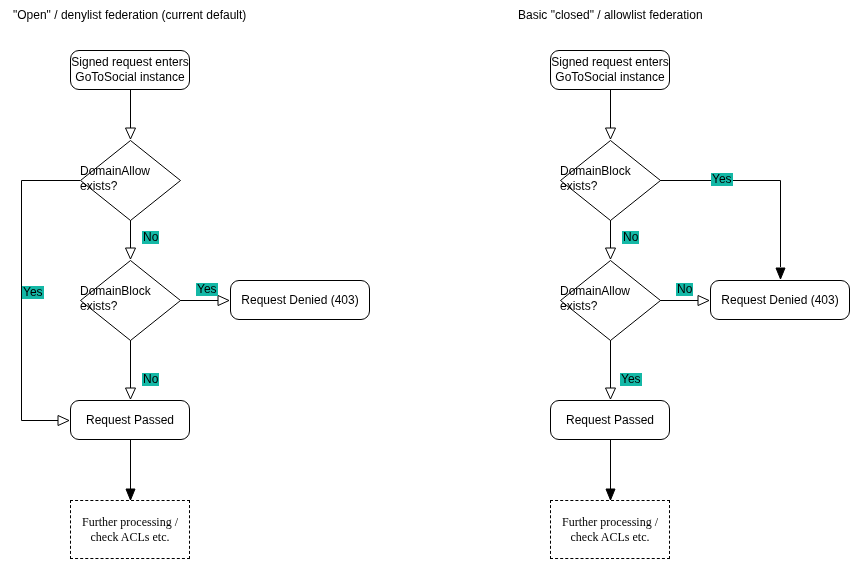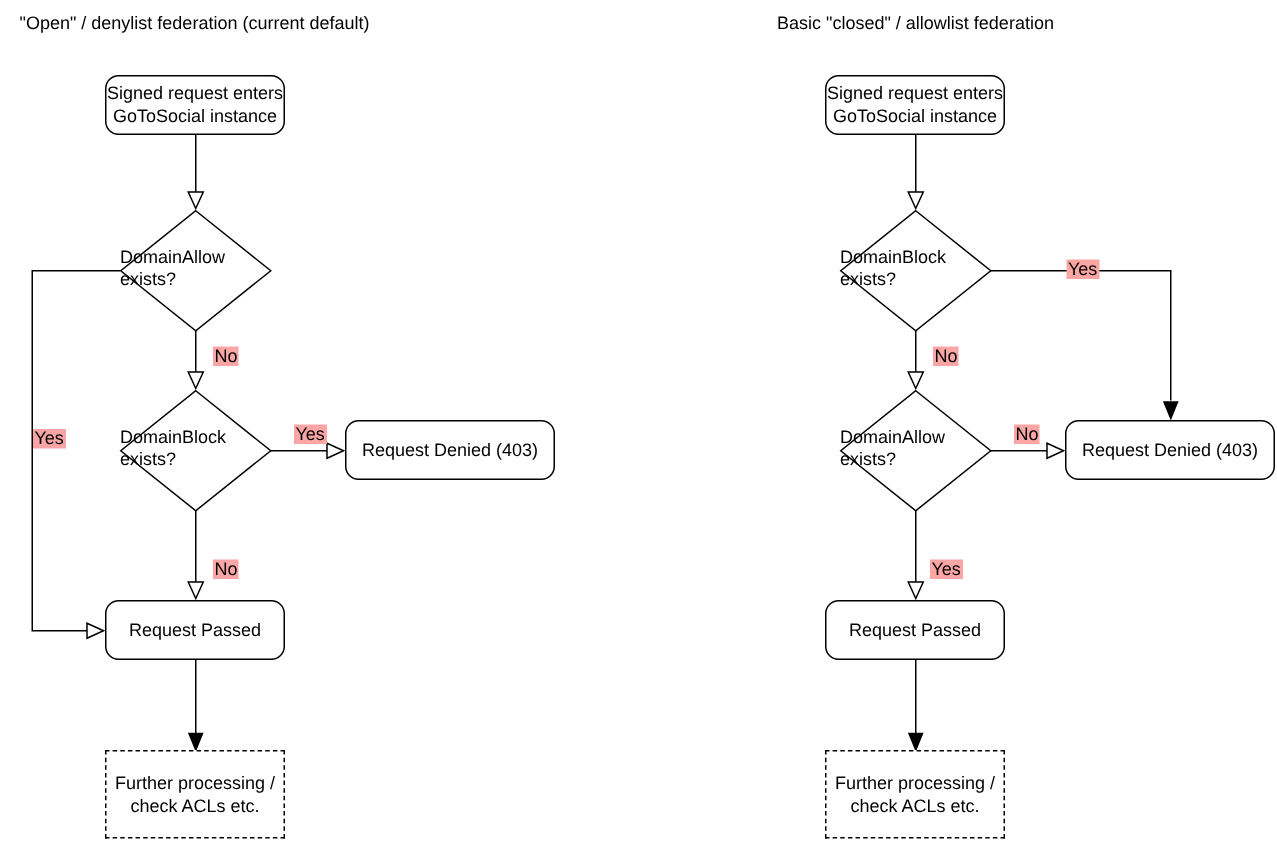--- a/index.html
+++ b/index.html
@@ -29,30 +29,30 @@
     background: #ffffff;
     border: 1px solid #000000;
     display: flex;
     flex-direction: column;
     align-items: center;
     justify-content: center;
     text-align: center;
     line-height: 15px;
   }
   .rounded { border-radius: 9px; }
-  .dashed { border-style: dashed; }
+  .dashed { border-style: dashed; font-family: Liberation Serif, serif; }
   .dlabel {
     position: absolute;
     text-align: left;
     line-height: 15px;
     pointer-events: none;
   }
   .elabel {
     position: absolute;
-    background: #fca5a5;
+    background: #14b8a6;
     line-height: 13px;
     white-space: nowrap;
     padding: 0 1px;
     text-align: center;
   }
   .edge-line { stroke: #000000; stroke-width: 1; fill: none; }
   .arrow-open { fill: #ffffff; stroke: #000000; stroke-width: 1; }
   .arrow-filled { fill: #000000; stroke: #000000; stroke-width: 1; }
   .diamond { fill: #ffffff; stroke: #000000; stroke-width: 1; }
 </style>

